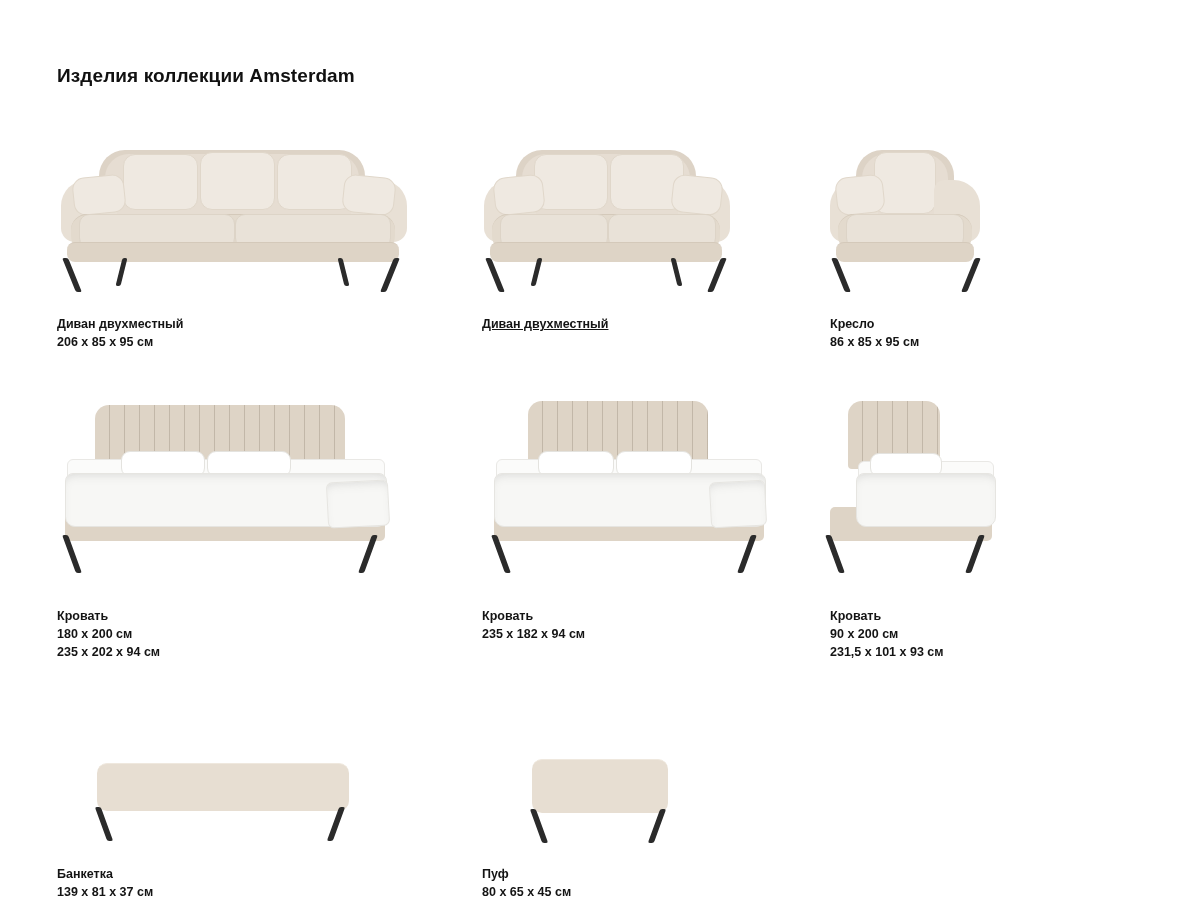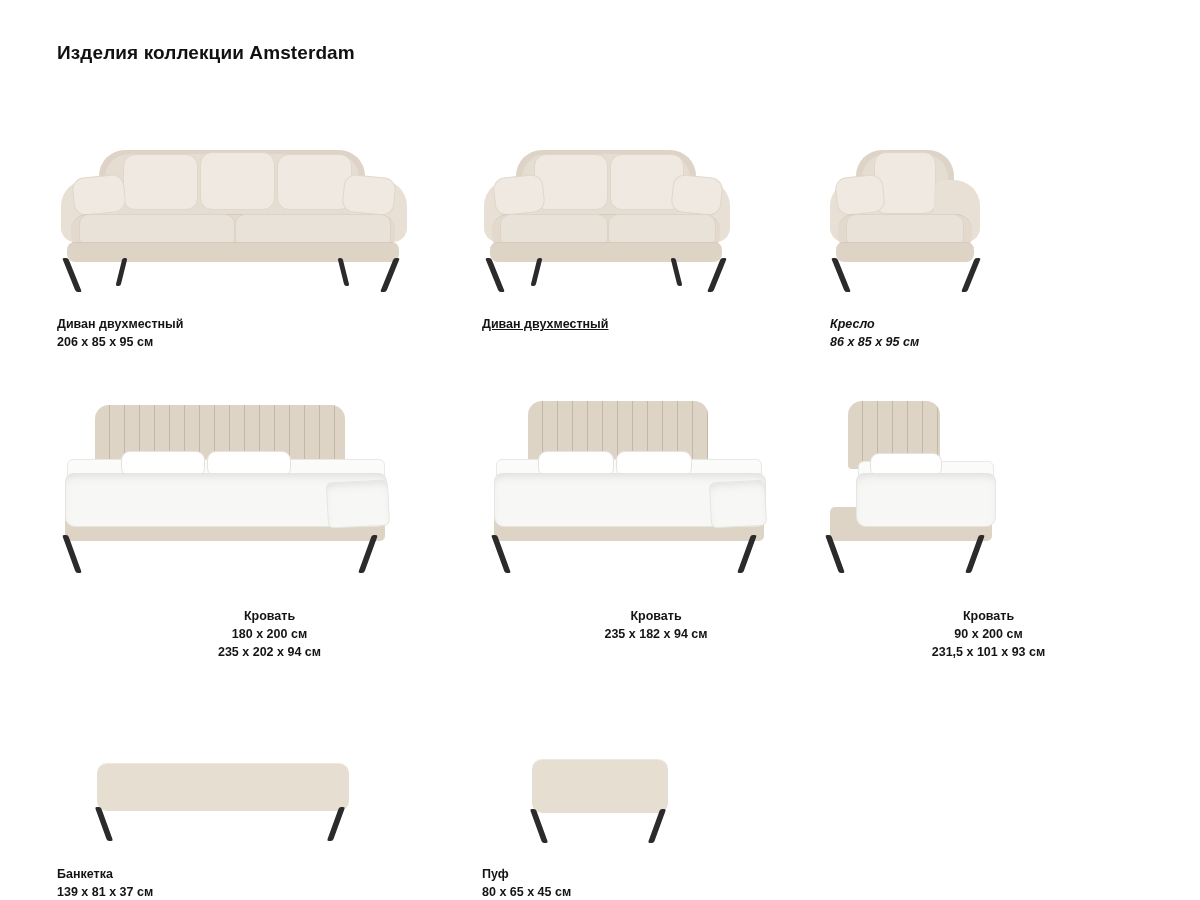--- a/index.html
+++ b/index.html
@@ -15,21 +15,21 @@
   }
   .page {
     position: relative;
     width: 1200px;
     height: 900px;
     background: #ffffff;
   }
   .page-title {
     position: absolute;
     left: 57px;
-    top: 42px;
+    top: 65px;
     font-size: 19px;
     font-weight: bold;
     letter-spacing: 0.1px;
     color: #111111;
   }
   .grid {
     position: absolute;
     left: 57px;
     top: 110px;
     width: 1090px;
@@ -241,28 +241,28 @@
             <div class="s-arm light" style="left:0px;top:48px;width:48px;height:62px;border-radius:26px 10px 14px 14px;"></div>
             <div class="s-arm light" style="left:104px;top:48px;width:46px;height:62px;border-radius:10px 26px 14px 14px;"></div>
             <div class="pillow" style="left:6px;top:44px;width:48px;height:38px;transform:rotate(-6deg);"></div>
             <div class="s-seat" style="left:8px;top:82px;width:134px;height:38px;"></div>
             <div class="cushion" style="left:16px;top:82px;width:118px;height:34px;"></div>
             <div class="s-seat" style="left:6px;top:110px;width:138px;height:20px;border-radius:8px;background:#ded4c6;"></div>
             <div class="leg" style="left:8px;top:126px;width:6px;height:34px;transform:skewX(22deg);"></div>
             <div class="leg" style="left:138px;top:126px;width:6px;height:34px;transform:skewX(-22deg);"></div>
           </div>
         </div>
-        <div class="caption" style="margin-top:30px;font-style:italic;">
+        <div class="caption" style="margin-top:30px;">
           <span class="name">Кресло</span>
           <span class="dim">86 х 85 х 95 см</span>
         </div>
       </div>
     </div>
 
-    <div class="row" style="height:295px;margin-top:55px;text-align:center;">
+    <div class="row" style="height:295px;margin-top:55px;">
 
       <div class="cell c1">
         <div class="art" style="height:200px;">
           <div class="bed" style="width:340px;height:200px;left:0;top:0;position:absolute;">
             <div class="headboard" style="left:38px;top:10px;width:250px;height:62px;">
               <div class="hb-stripes"></div>
             </div>
             <div class="base" style="left:8px;top:112px;width:320px;height:34px;"></div>
             <div class="mattress" style="left:10px;top:64px;width:318px;height:56px;"></div>
             <div class="bedpillow" style="left:64px;top:56px;width:84px;height:26px;"></div>

